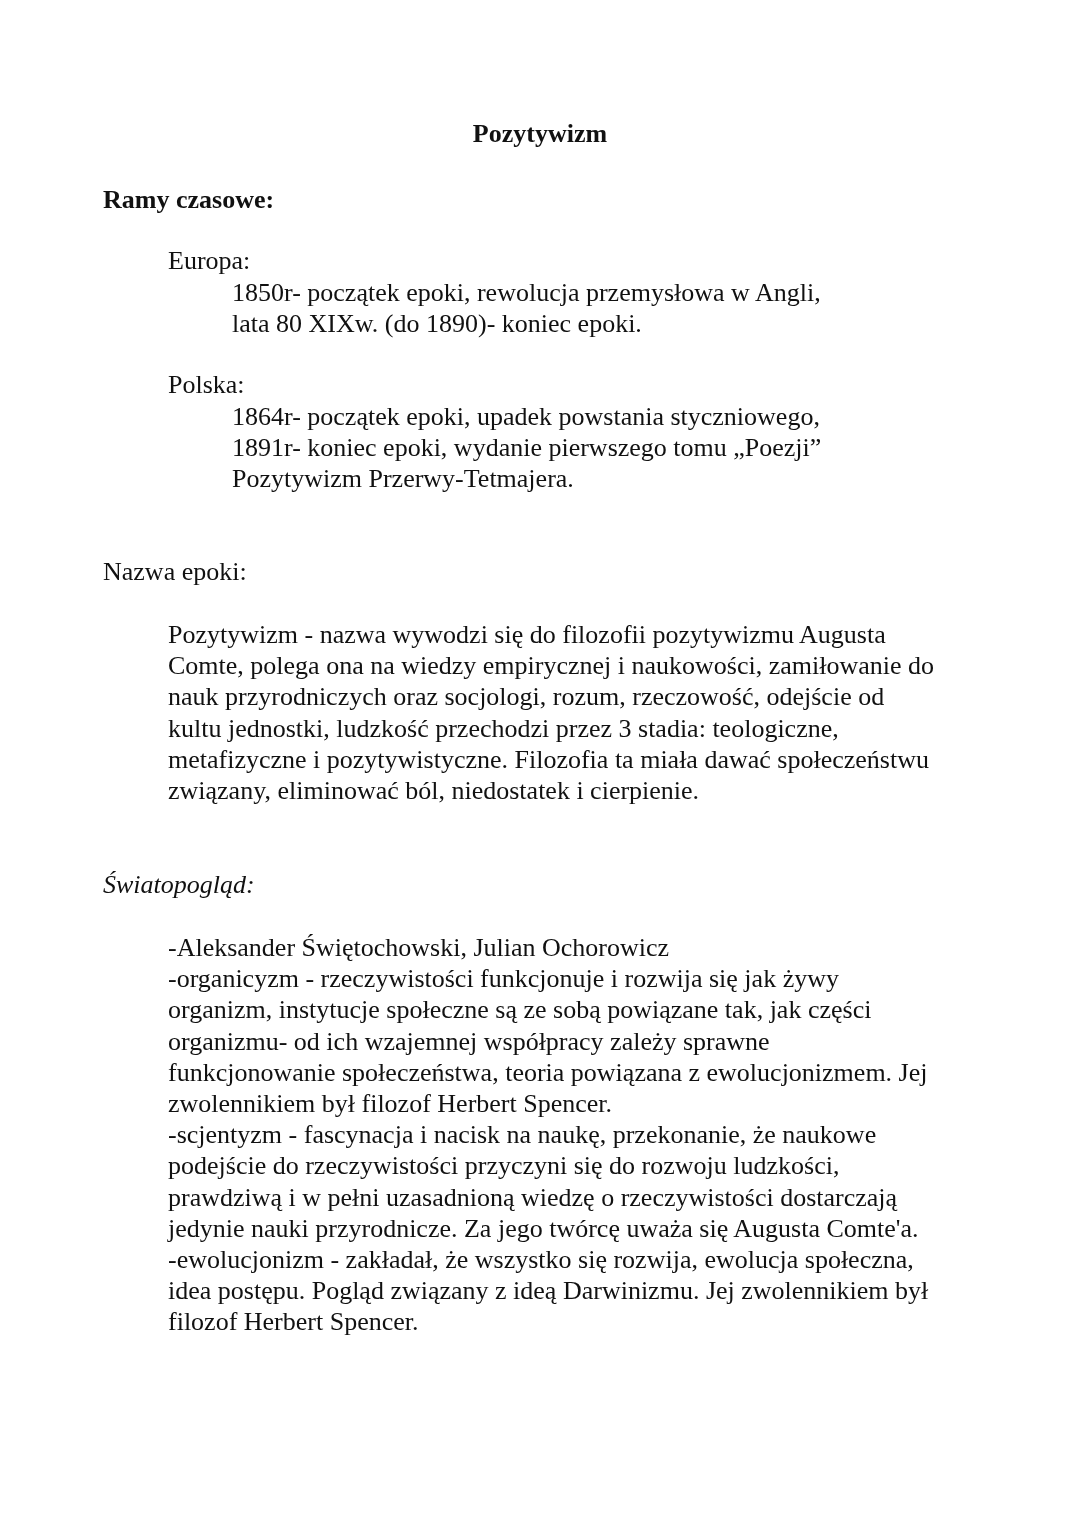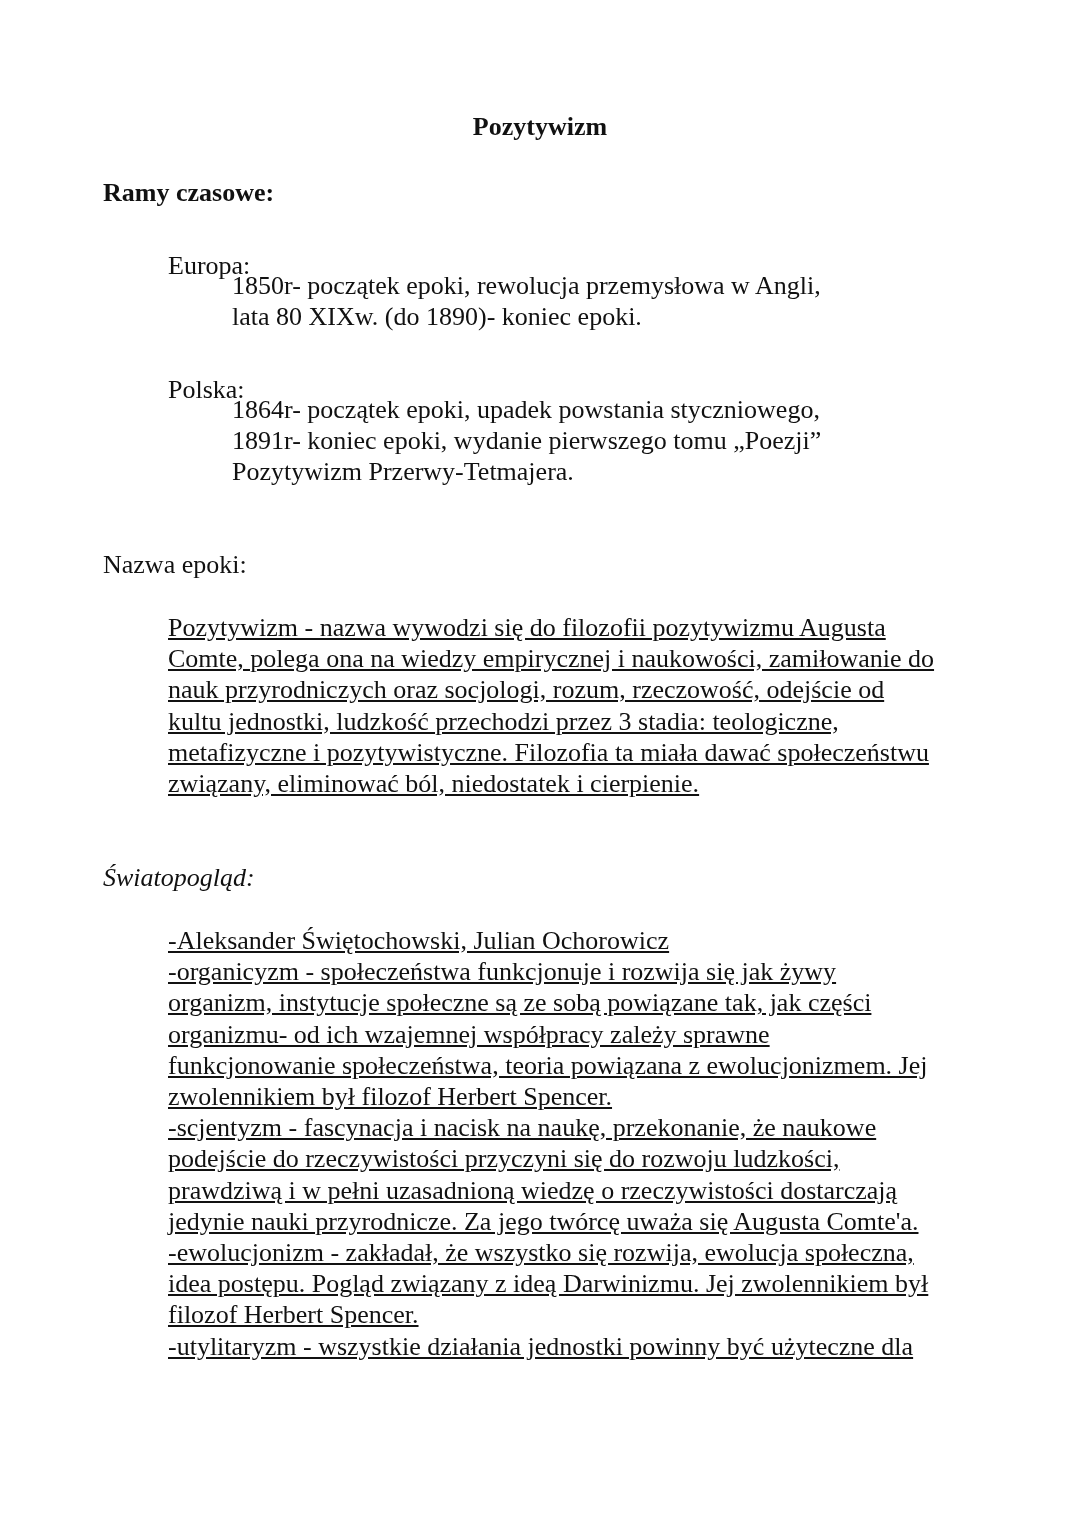--- a/index.html
+++ b/index.html
@@ -10,21 +10,21 @@
     body {
       width: 1080px;
       height: 1528px;
       position: relative;
       overflow: hidden;
       font-family: "Liberation Serif", "DejaVu Serif", serif;
       color: #111111;
     }
     .page {
       position: absolute;
-      left: 0; top: 8px;
+      left: 0; top: 15px;
       width: 1080px;
       height: 1196px;
       background: #ffffff;
     }
     .title {
       position: absolute;
       left: 0;
       width: 1080px;
       top: 101px;
       text-align: center;
@@ -38,33 +38,32 @@
       font-size: 26px;
       line-height: 32px;
       white-space: nowrap;
     }
     .subheading {
       position: absolute;
       left: 168px;
       font-size: 26px;
       line-height: 32px;
       white-space: nowrap;
-      margin-top: 12px;
     }
     .block {
       position: absolute;
       font-size: 26px;
       line-height: 31.2px;
     }
     .block .line {
       display: block;
       white-space: nowrap;
     }
     .indent2 { left: 232px; }
-    .indent1 { left: 168px; text-decoration: underline; }
+    .indent1 { left: 168px; }
   </style>
 </head>
 <body>
 
 <div class="page">
 
   <div class="title">Pozytywizm</div>
 
   <div class="heading" style="top:169px;font-weight:bold;">Ramy czasowe:</div>
 
@@ -87,28 +86,27 @@
     <span class="line">Comte, polega ona na wiedzy empirycznej i naukowości, zamiłowanie do</span>
     <span class="line">nauk przyrodniczych oraz socjologi, rozum, rzeczowość, odejście od</span>
     <span class="line">kultu jednostki, ludzkość przechodzi przez 3 stadia: teologiczne,</span>
     <span class="line">metafizyczne i pozytywistyczne. Filozofia ta miała dawać społeczeństwu</span>
     <span class="line">związany, eliminować ból, niedostatek i cierpienie.</span>
   </div>
 
   <div class="heading" style="top:854px;font-style:italic;">Światopogląd:</div>
   <div class="block indent1" style="top:917px;">
     <span class="line">-Aleksander Świętochowski, Julian Ochorowicz</span>
-    <span class="line">-organicyzm - społeczeństwa funkcjonuje i rozwija się jak żywy</span>
+    <span class="line">-organicyzm - rzeczywistości funkcjonuje i rozwija się jak żywy</span>
     <span class="line">organizm, instytucje społeczne są ze sobą powiązane tak, jak części</span>
     <span class="line">organizmu- od ich wzajemnej współpracy zależy sprawne</span>
     <span class="line">funkcjonowanie społeczeństwa, teoria powiązana z ewolucjonizmem. Jej</span>
     <span class="line">zwolennikiem był filozof Herbert Spencer.</span>
     <span class="line">-scjentyzm - fascynacja i nacisk na naukę, przekonanie, że naukowe</span>
     <span class="line">podejście do rzeczywistości przyczyni się do rozwoju ludzkości,</span>
     <span class="line">prawdziwą i w pełni uzasadnioną wiedzę o rzeczywistości dostarczają</span>
     <span class="line">jedynie nauki przyrodnicze. Za jego twórcę uważa się Augusta Comte'a.</span>
     <span class="line">-ewolucjonizm - zakładał, że wszystko się rozwija, ewolucja społeczna,</span>
     <span class="line">idea postępu. Pogląd związany z ideą Darwinizmu. Jej zwolennikiem był</span>
     <span class="line">filozof Herbert Spencer.</span>
-    <span class="line">-utylitaryzm - wszystkie działania jednostki powinny być użyteczne dla</span>
   </div>
 
 </div>
 
 </body></html>

